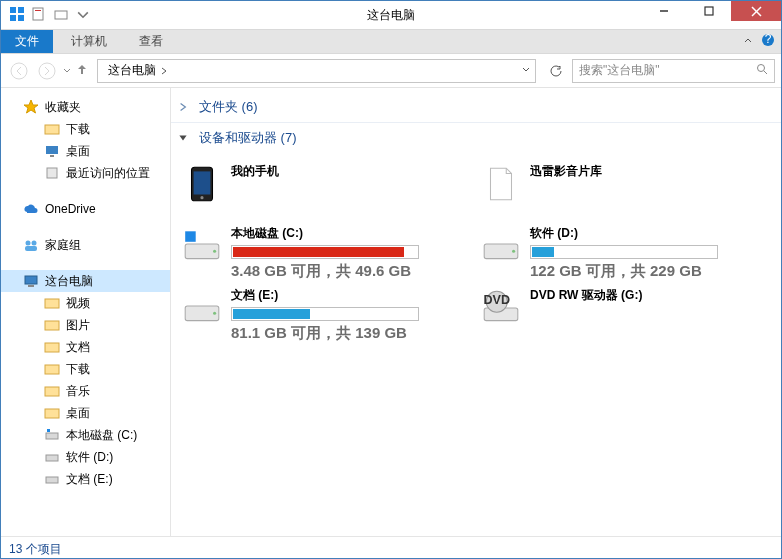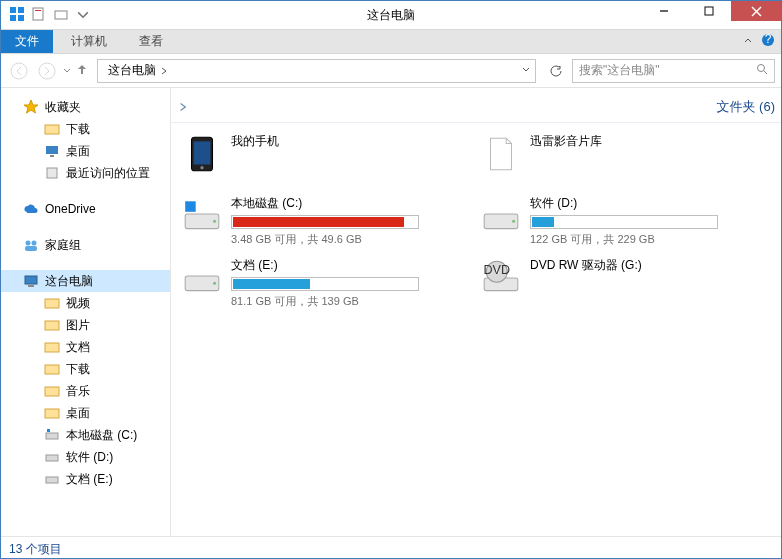--- a/index.html
+++ b/index.html
@@ -26,30 +26,30 @@
   .search-box { width: 203px; height: 24px; border: 1px solid #c6c6c6; display: flex; align-items: center; padding: 0 6px; justify-content: space-between; color: #888; }
   .content { flex: 1; display: flex; overflow: hidden; }
   .sidebar { width: 170px; border-right: 1px solid #e5e5e5; padding-top: 8px; overflow: hidden; }
   .tree-group { margin-bottom: 14px; }
   .tree-item { display: flex; align-items: center; height: 22px; padding-left: 22px; gap: 6px; cursor: pointer; white-space: nowrap; }
   .tree-item.root { padding-left: 22px; }
   .tree-item.child { padding-left: 43px; }
   .tree-item.selected { background: #cde8ff; }
   .tree-item .ticon { width: 16px; height: 16px; display: flex; align-items: center; justify-content: center; flex-shrink: 0; }
   .main { flex: 1; overflow: auto; padding: 4px 0 0 0; }
-  .section-hdr { display: flex; align-items: center; gap: 10px; padding: 6px 6px; color: #1a4a8e; cursor: pointer; justify-content: space-between; }
+  .section-hdr { display: flex; align-items: center; gap: 10px; padding: 6px 6px; color: #1a4a8e; cursor: pointer; }
   .section-hdr .label { font-size: 13px; }
   .section-hdr.sep { border-bottom: 1px solid #e9eef5; }
   .section-hdr .caret { width: 12px; height: 12px; display: flex; align-items: center; justify-content: center; }
   .items-grid { display: grid; grid-template-columns: 1fr 1fr; gap: 10px 4px; padding: 8px 8px 8px 8px; }
-  .device { display: flex; align-items: flex-start; gap: 8px; height: 52px; cursor: pointer; padding: 2px; }
+  .device { display: flex; align-items: flex-start; gap: 8px; height: 52px; cursor: pointer; padding: 2px; font-weight: bold; }
   .dev-icon { width: 42px; height: 42px; display: flex; align-items: flex-start; justify-content: center; flex-shrink: 0; }
   .dev-body { flex: 1; display: flex; flex-direction: column; gap: 3px; }
   .dev-name { font-size: 12px; color: #000; }
-  .dev-status { font-size: 11px; color: #6d6d6d; }
+  .dev-status { font-size: 15px; color: #6d6d6d; }
   .capacity-bar { width: 188px; height: 14px; border: 1px solid #bfbfbf; background: #fff; padding: 1px; }
   .capacity-fill { height: 100%; }
   .statusbar { height: 22px; border-top: 1px solid #e5e5e5; display: flex; align-items: flex-end; padding: 0 8px; color: #1a4a8e; }
 </style>
 </head>
 <body>
 
 <div class="titlebar">
   <div class="title-icons">
     <span class="ticon">
@@ -302,20 +302,28 @@
 
   <div class="main">
     <div class="section-hdr sep">
       <span class="caret">
           <svg viewBox="0 0 10 10">
             <path d="M3 2l4 3-4 3" fill="none" stroke="#6a8bb3"></path>
           </svg>
         </span>
       <span class="label">文件夹 (6)</span>
     </div>
+    <div class="section-hdr">
+      <span class="caret">
+          <svg viewBox="0 0 10 10">
+            <path d="M2 3l3 4 3-4z" fill="#4a4a4a"></path>
+          </svg>
+        </span>
+      <span class="label">设备和驱动器 (7)</span>
+    </div>
 
     <div class="items-grid">
 
       <div class="device">
         <div class="dev-icon">
             <svg viewBox="0 0 40 40">
               <rect x="10" y="4" width="20" height="32" rx="3" fill="#222" stroke="#000"></rect>
               <rect x="12" y="8" width="16" height="22" fill="#1d4f8b"></rect>
               <circle cx="20" cy="33" r="1.5" fill="#888"></circle>
             </svg>

